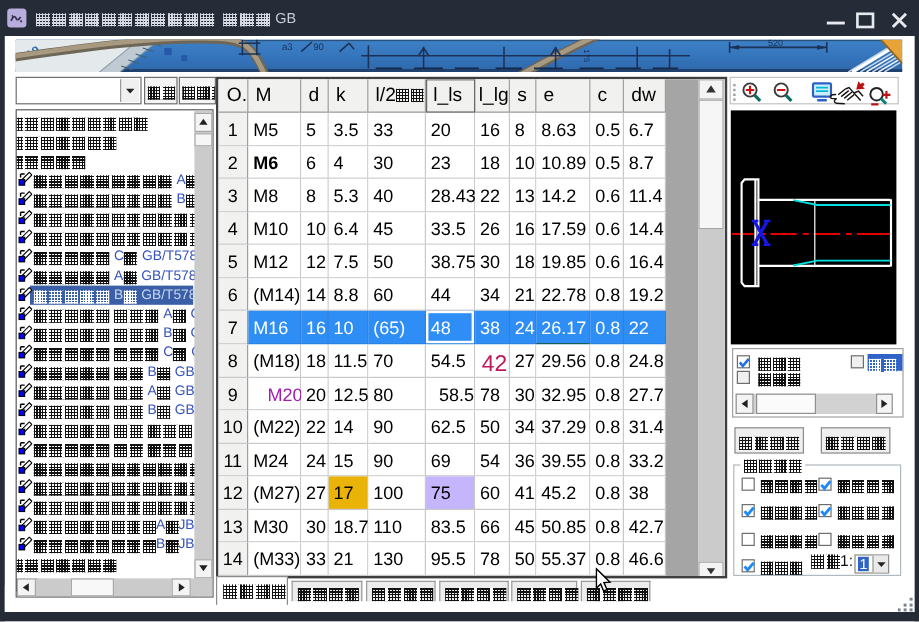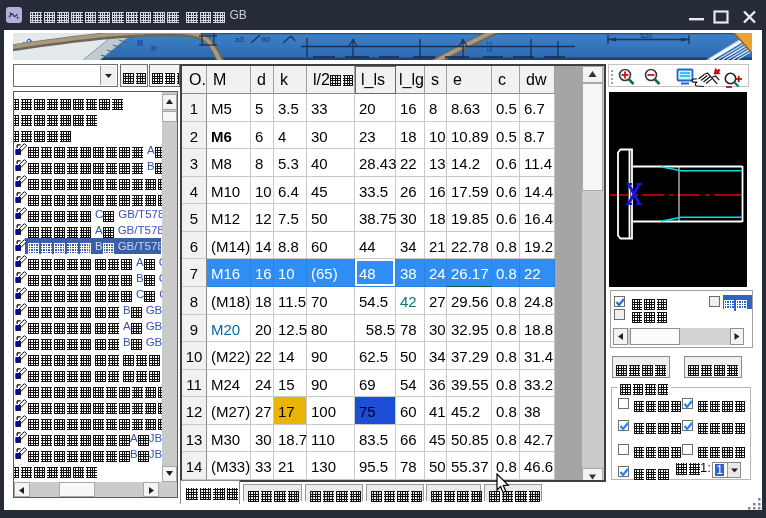--- a/index.html
+++ b/index.html
@@ -370,36 +370,36 @@
 <div class="a" style="left:265px;top:193px;width:45px;height:28px;background:#2f8ef5;border-right:1px solid #2b82e0;border-bottom:1px solid #14532d;color:#fff;font-size:15px;padding:6px 0 0 4px;">26.17</div>
 <div class="a" style="left:310px;top:193px;width:28px;height:28px;background:#2f8ef5;border-right:1px solid #2b82e0;border-bottom:1px solid #2b82e0;color:#fff;font-size:15px;padding:6px 0 0 4px;">0.8</div>
 <div class="a" style="left:338px;top:193px;width:35px;height:28px;background:#2f8ef5;border-right:1px solid #2b82e0;border-bottom:1px solid #2b82e0;color:#fff;font-size:15px;padding:6px 0 0 4px;">22</div>
 <div class="a" style="left:173px;top:193px;width:40px;height:27px;border:2px solid #fff;"></div>
 <div class="a" style="left:0;top:221px;width:25px;height:28px;background:#f1f1f0;border-right:1px solid #8a8a8a;border-bottom:1px solid #c9c9c9;font-size:15px;padding:6px 0 0 0;text-align:center;">8</div>
 <div class="a" style="left:25px;top:221px;width:44px;height:28px;background:#fff;border-right:1px solid #c9c9c9;border-bottom:1px solid #c9c9c9;color:#000;font-size:15px;padding:6px 0 0 4px;">(M18)</div>
 <div class="a" style="left:69px;top:221px;width:23px;height:28px;background:#fff;border-right:1px solid #c9c9c9;border-bottom:1px solid #c9c9c9;color:#000;font-size:15px;padding:6px 0 0 4px;">18</div>
 <div class="a" style="left:92px;top:221px;width:33px;height:28px;background:#fff;border-right:1px solid #c9c9c9;border-bottom:1px solid #c9c9c9;color:#000;font-size:15px;padding:6px 0 0 4px;">11.5</div>
 <div class="a" style="left:125px;top:221px;width:48px;height:28px;background:#fff;border-right:1px solid #c9c9c9;border-bottom:1px solid #c9c9c9;color:#000;font-size:15px;padding:6px 0 0 4px;">70</div>
 <div class="a" style="left:173px;top:221px;width:41px;height:28px;background:#fff;border-right:1px solid #c9c9c9;border-bottom:1px solid #c9c9c9;color:#000;font-size:15px;padding:6px 0 0 4px;">54.5</div>
-<div class="a" style="left:214px;top:221px;width:29px;height:28px;background:#fff;border-right:1px solid #c9c9c9;border-bottom:1px solid #c9c9c9;color:#0f766e;font-size:15px;padding:6px 0 0 4px;">42</div>
+<div class="a" style="left:214px;top:221px;width:29px;height:28px;background:#fff;border-right:1px solid #c9c9c9;border-bottom:1px solid #c9c9c9;color:#be185d;font-size:19px;padding:6px 0 0 4px;text-align:center;">42</div>
 <div class="a" style="left:243px;top:221px;width:22px;height:28px;background:#fff;border-right:1px solid #c9c9c9;border-bottom:1px solid #c9c9c9;color:#000;font-size:15px;padding:6px 0 0 4px;">27</div>
 <div class="a" style="left:265px;top:221px;width:45px;height:28px;background:#fff;border-right:1px solid #c9c9c9;border-bottom:1px solid #c9c9c9;color:#000;font-size:15px;padding:6px 0 0 4px;">29.56</div>
 <div class="a" style="left:310px;top:221px;width:28px;height:28px;background:#fff;border-right:1px solid #c9c9c9;border-bottom:1px solid #c9c9c9;color:#000;font-size:15px;padding:6px 0 0 4px;">0.8</div>
 <div class="a" style="left:338px;top:221px;width:35px;height:28px;background:#fff;border-right:1px solid #c9c9c9;border-bottom:1px solid #c9c9c9;color:#000;font-size:15px;padding:6px 0 0 4px;">24.8</div>
 <div class="a" style="left:0;top:249px;width:25px;height:27px;background:#f1f1f0;border-right:1px solid #8a8a8a;border-bottom:1px solid #c9c9c9;font-size:15px;padding:6px 0 0 0;text-align:center;">9</div>
-<div class="a" style="left:25px;top:249px;width:44px;height:27px;background:#fff;border-right:1px solid #c9c9c9;border-bottom:1px solid #c9c9c9;color:#0369a1;font-size:15px;padding:6px 0 0 4px;">M20</div>
+<div class="a" style="left:25px;top:249px;width:44px;height:27px;background:#fff;border-right:1px solid #c9c9c9;border-bottom:1px solid #c9c9c9;color:#a21caf;font-size:15px;padding:6px 0 0 16px;">M20</div>
 <div class="a" style="left:69px;top:249px;width:23px;height:27px;background:#fff;border-right:1px solid #c9c9c9;border-bottom:1px solid #c9c9c9;color:#000;font-size:15px;padding:6px 0 0 4px;">20</div>
 <div class="a" style="left:92px;top:249px;width:33px;height:27px;background:#fff;border-right:1px solid #c9c9c9;border-bottom:1px solid #c9c9c9;color:#000;font-size:15px;padding:6px 0 0 4px;">12.5</div>
 <div class="a" style="left:125px;top:249px;width:48px;height:27px;background:#fff;border-right:1px solid #c9c9c9;border-bottom:1px solid #c9c9c9;color:#000;font-size:15px;padding:6px 0 0 4px;">80</div>
 <div class="a" style="left:173px;top:249px;width:41px;height:27px;background:#fff;border-right:1px solid #c9c9c9;border-bottom:1px solid #c9c9c9;color:#000;font-size:15px;padding:6px 0 0 4px;text-align:right;">58.5</div>
 <div class="a" style="left:214px;top:249px;width:29px;height:27px;background:#fff;border-right:1px solid #c9c9c9;border-bottom:1px solid #c9c9c9;color:#000;font-size:15px;padding:6px 0 0 4px;">78</div>
 <div class="a" style="left:243px;top:249px;width:22px;height:27px;background:#fff;border-right:1px solid #c9c9c9;border-bottom:1px solid #c9c9c9;color:#000;font-size:15px;padding:6px 0 0 4px;">30</div>
 <div class="a" style="left:265px;top:249px;width:45px;height:27px;background:#fff;border-right:1px solid #c9c9c9;border-bottom:1px solid #c9c9c9;color:#000;font-size:15px;padding:6px 0 0 4px;">32.95</div>
 <div class="a" style="left:310px;top:249px;width:28px;height:27px;background:#fff;border-right:1px solid #c9c9c9;border-bottom:1px solid #c9c9c9;color:#000;font-size:15px;padding:6px 0 0 4px;">0.8</div>
-<div class="a" style="left:338px;top:249px;width:35px;height:27px;background:#fff;border-right:1px solid #c9c9c9;border-bottom:1px solid #c9c9c9;color:#000;font-size:15px;padding:6px 0 0 4px;">18.8</div>
+<div class="a" style="left:338px;top:249px;width:35px;height:27px;background:#fff;border-right:1px solid #c9c9c9;border-bottom:1px solid #c9c9c9;color:#000;font-size:15px;padding:6px 0 0 4px;">27.7</div>
 <div class="a" style="left:0;top:276px;width:25px;height:28px;background:#f1f1f0;border-right:1px solid #8a8a8a;border-bottom:1px solid #c9c9c9;font-size:15px;padding:6px 0 0 0;text-align:center;">10</div>
 <div class="a" style="left:25px;top:276px;width:44px;height:28px;background:#fff;border-right:1px solid #c9c9c9;border-bottom:1px solid #c9c9c9;color:#000;font-size:15px;padding:6px 0 0 4px;">(M22)</div>
 <div class="a" style="left:69px;top:276px;width:23px;height:28px;background:#fff;border-right:1px solid #c9c9c9;border-bottom:1px solid #c9c9c9;color:#000;font-size:15px;padding:6px 0 0 4px;">22</div>
 <div class="a" style="left:92px;top:276px;width:33px;height:28px;background:#fff;border-right:1px solid #c9c9c9;border-bottom:1px solid #c9c9c9;color:#000;font-size:15px;padding:6px 0 0 4px;">14</div>
 <div class="a" style="left:125px;top:276px;width:48px;height:28px;background:#fff;border-right:1px solid #c9c9c9;border-bottom:1px solid #c9c9c9;color:#000;font-size:15px;padding:6px 0 0 4px;">90</div>
 <div class="a" style="left:173px;top:276px;width:41px;height:28px;background:#fff;border-right:1px solid #c9c9c9;border-bottom:1px solid #c9c9c9;color:#000;font-size:15px;padding:6px 0 0 4px;">62.5</div>
 <div class="a" style="left:214px;top:276px;width:29px;height:28px;background:#fff;border-right:1px solid #c9c9c9;border-bottom:1px solid #c9c9c9;color:#000;font-size:15px;padding:6px 0 0 4px;">50</div>
 <div class="a" style="left:243px;top:276px;width:22px;height:28px;background:#fff;border-right:1px solid #c9c9c9;border-bottom:1px solid #c9c9c9;color:#000;font-size:15px;padding:6px 0 0 4px;">34</div>
 <div class="a" style="left:265px;top:276px;width:45px;height:28px;background:#fff;border-right:1px solid #c9c9c9;border-bottom:1px solid #c9c9c9;color:#000;font-size:15px;padding:6px 0 0 4px;">37.29</div>
 <div class="a" style="left:310px;top:276px;width:28px;height:28px;background:#fff;border-right:1px solid #c9c9c9;border-bottom:1px solid #c9c9c9;color:#000;font-size:15px;padding:6px 0 0 4px;">0.8</div>
@@ -413,21 +413,21 @@
 <div class="a" style="left:214px;top:304px;width:29px;height:27px;background:#fff;border-right:1px solid #c9c9c9;border-bottom:1px solid #c9c9c9;color:#000;font-size:15px;padding:6px 0 0 4px;">54</div>
 <div class="a" style="left:243px;top:304px;width:22px;height:27px;background:#fff;border-right:1px solid #c9c9c9;border-bottom:1px solid #c9c9c9;color:#000;font-size:15px;padding:6px 0 0 4px;">36</div>
 <div class="a" style="left:265px;top:304px;width:45px;height:27px;background:#fff;border-right:1px solid #c9c9c9;border-bottom:1px solid #c9c9c9;color:#000;font-size:15px;padding:6px 0 0 4px;">39.55</div>
 <div class="a" style="left:310px;top:304px;width:28px;height:27px;background:#fff;border-right:1px solid #c9c9c9;border-bottom:1px solid #c9c9c9;color:#000;font-size:15px;padding:6px 0 0 4px;">0.8</div>
 <div class="a" style="left:338px;top:304px;width:35px;height:27px;background:#fff;border-right:1px solid #c9c9c9;border-bottom:1px solid #c9c9c9;color:#000;font-size:15px;padding:6px 0 0 4px;">33.2</div>
 <div class="a" style="left:0;top:331px;width:25px;height:28px;background:#f1f1f0;border-right:1px solid #8a8a8a;border-bottom:1px solid #c9c9c9;font-size:15px;padding:6px 0 0 0;text-align:center;">12</div>
 <div class="a" style="left:25px;top:331px;width:44px;height:28px;background:#fff;border-right:1px solid #c9c9c9;border-bottom:1px solid #c9c9c9;color:#000;font-size:15px;padding:6px 0 0 4px;">(M27)</div>
 <div class="a" style="left:69px;top:331px;width:23px;height:28px;background:#fff;border-right:1px solid #c9c9c9;border-bottom:1px solid #c9c9c9;color:#000;font-size:15px;padding:6px 0 0 4px;">27</div>
 <div class="a" style="left:92px;top:331px;width:33px;height:28px;background:#eab308;border-right:1px solid #c9c9c9;border-bottom:1px solid #c9c9c9;color:#000;font-size:15px;padding:6px 0 0 4px;">17</div>
 <div class="a" style="left:125px;top:331px;width:48px;height:28px;background:#fff;border-right:1px solid #c9c9c9;border-bottom:1px solid #c9c9c9;color:#000;font-size:15px;padding:6px 0 0 4px;">100</div>
-<div class="a" style="left:173px;top:331px;width:41px;height:28px;background:#1d4ed8;border-right:1px solid #c9c9c9;border-bottom:1px solid #c9c9c9;color:#000;font-size:15px;padding:6px 0 16px 4px;">75</div>
+<div class="a" style="left:173px;top:331px;width:41px;height:28px;background:#c4b5fd;border-right:1px solid #c9c9c9;border-bottom:1px solid #c9c9c9;color:#000;font-size:15px;padding:6px 0 16px 4px;">75</div>
 <div class="a" style="left:214px;top:331px;width:29px;height:28px;background:#fff;border-right:1px solid #c9c9c9;border-bottom:1px solid #c9c9c9;color:#000;font-size:15px;padding:6px 0 0 4px;">60</div>
 <div class="a" style="left:243px;top:331px;width:22px;height:28px;background:#fff;border-right:1px solid #c9c9c9;border-bottom:1px solid #c9c9c9;color:#000;font-size:15px;padding:6px 0 0 4px;">41</div>
 <div class="a" style="left:265px;top:331px;width:45px;height:28px;background:#fff;border-right:1px solid #c9c9c9;border-bottom:1px solid #c9c9c9;color:#000;font-size:15px;padding:6px 0 0 4px;">45.2</div>
 <div class="a" style="left:310px;top:331px;width:28px;height:28px;background:#fff;border-right:1px solid #c9c9c9;border-bottom:1px solid #c9c9c9;color:#000;font-size:15px;padding:6px 0 0 4px;">0.8</div>
 <div class="a" style="left:338px;top:331px;width:35px;height:28px;background:#fff;border-right:1px solid #c9c9c9;border-bottom:1px solid #c9c9c9;color:#000;font-size:15px;padding:6px 0 0 4px;">38</div>
 <div class="a" style="left:0;top:359px;width:25px;height:27px;background:#f1f1f0;border-right:1px solid #8a8a8a;border-bottom:1px solid #c9c9c9;font-size:15px;padding:6px 0 0 0;text-align:center;">13</div>
 <div class="a" style="left:25px;top:359px;width:44px;height:27px;background:#fff;border-right:1px solid #c9c9c9;border-bottom:1px solid #c9c9c9;color:#000;font-size:15px;padding:6px 0 0 4px;">M30</div>
 <div class="a" style="left:69px;top:359px;width:23px;height:27px;background:#fff;border-right:1px solid #c9c9c9;border-bottom:1px solid #c9c9c9;color:#000;font-size:15px;padding:6px 0 0 4px;">30</div>
 <div class="a" style="left:92px;top:359px;width:33px;height:27px;background:#fff;border-right:1px solid #c9c9c9;border-bottom:1px solid #c9c9c9;color:#000;font-size:15px;padding:6px 0 0 4px;">18.7</div>
 <div class="a" style="left:125px;top:359px;width:48px;height:27px;background:#fff;border-right:1px solid #c9c9c9;border-bottom:1px solid #c9c9c9;color:#000;font-size:15px;padding:6px 0 0 4px;">110</div>

